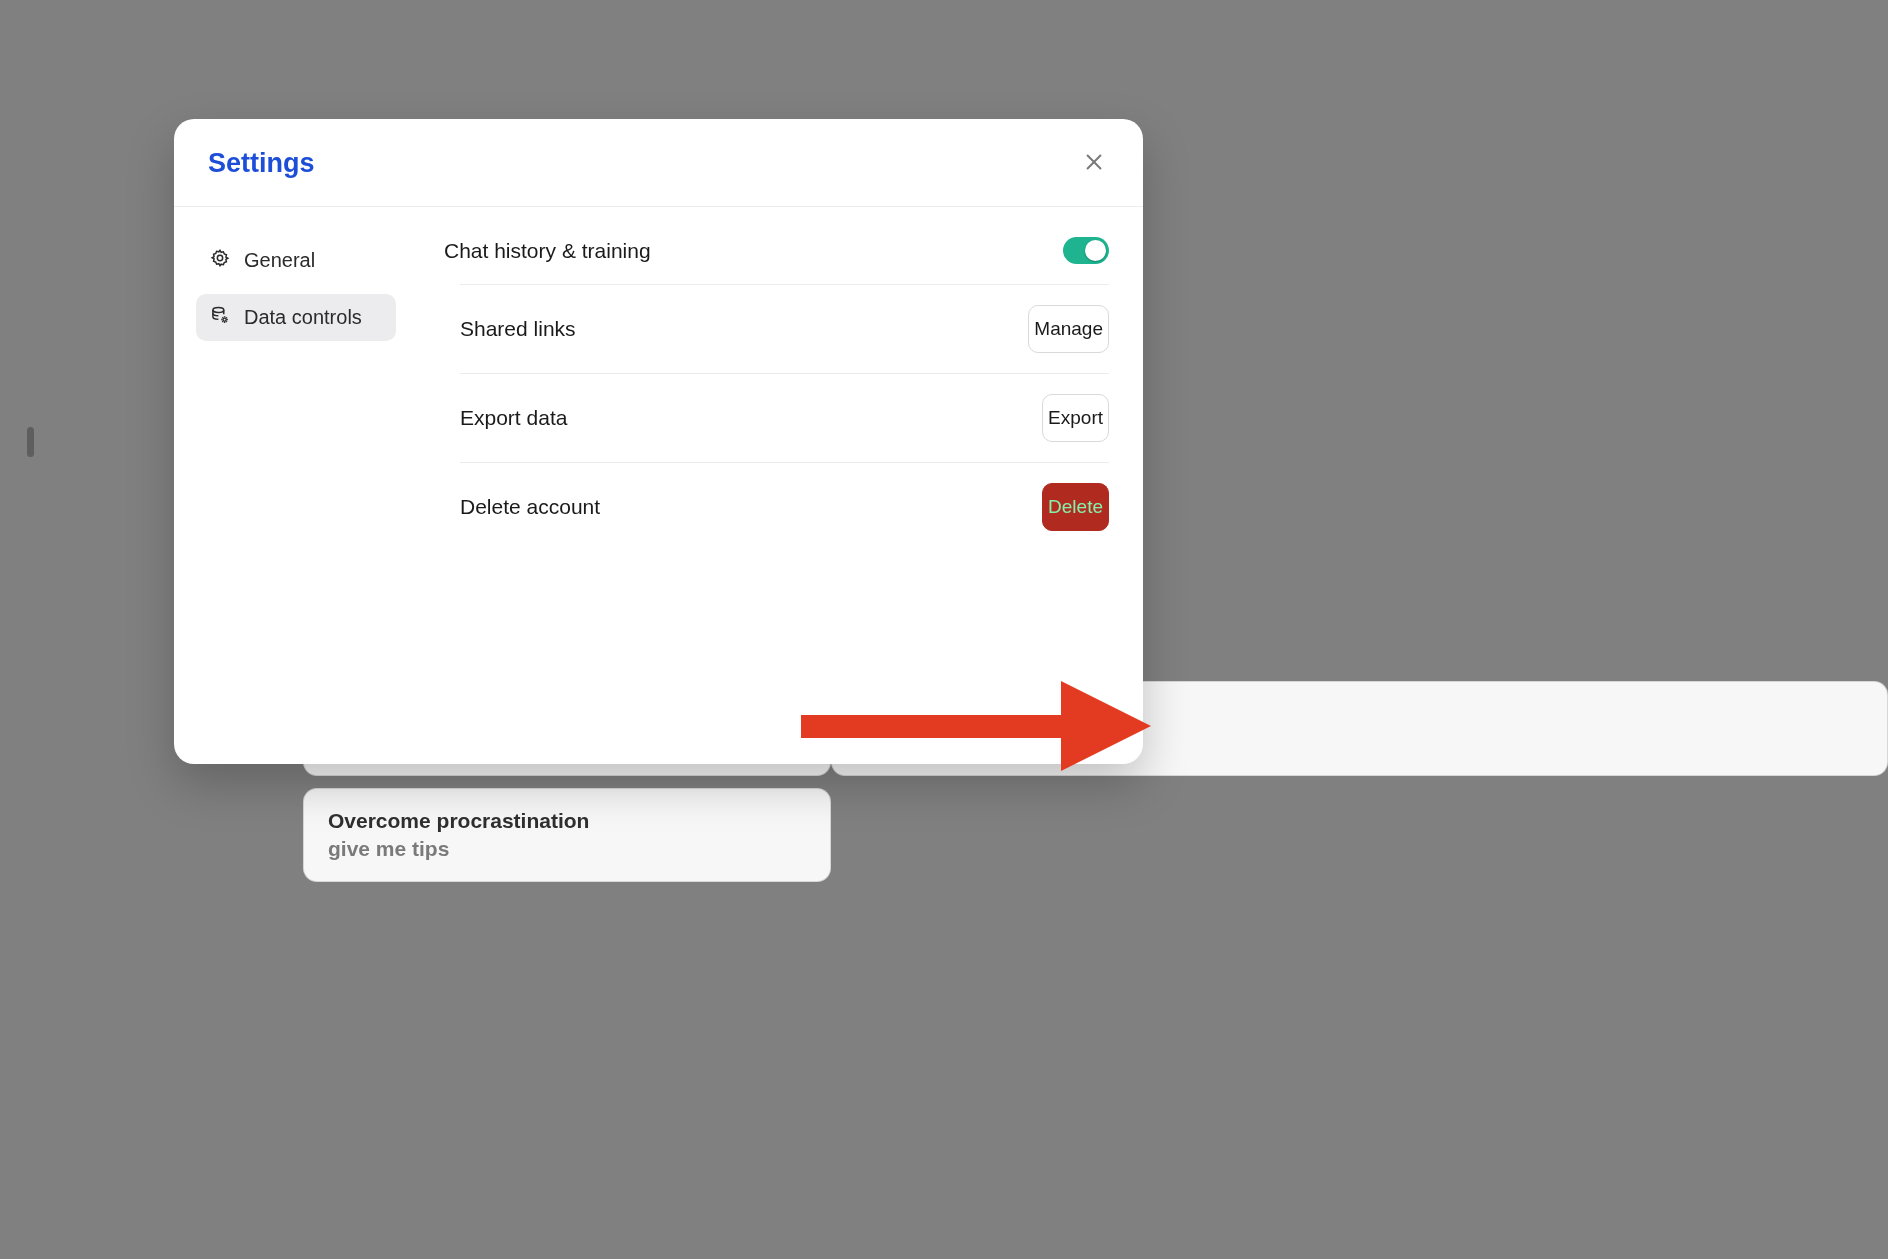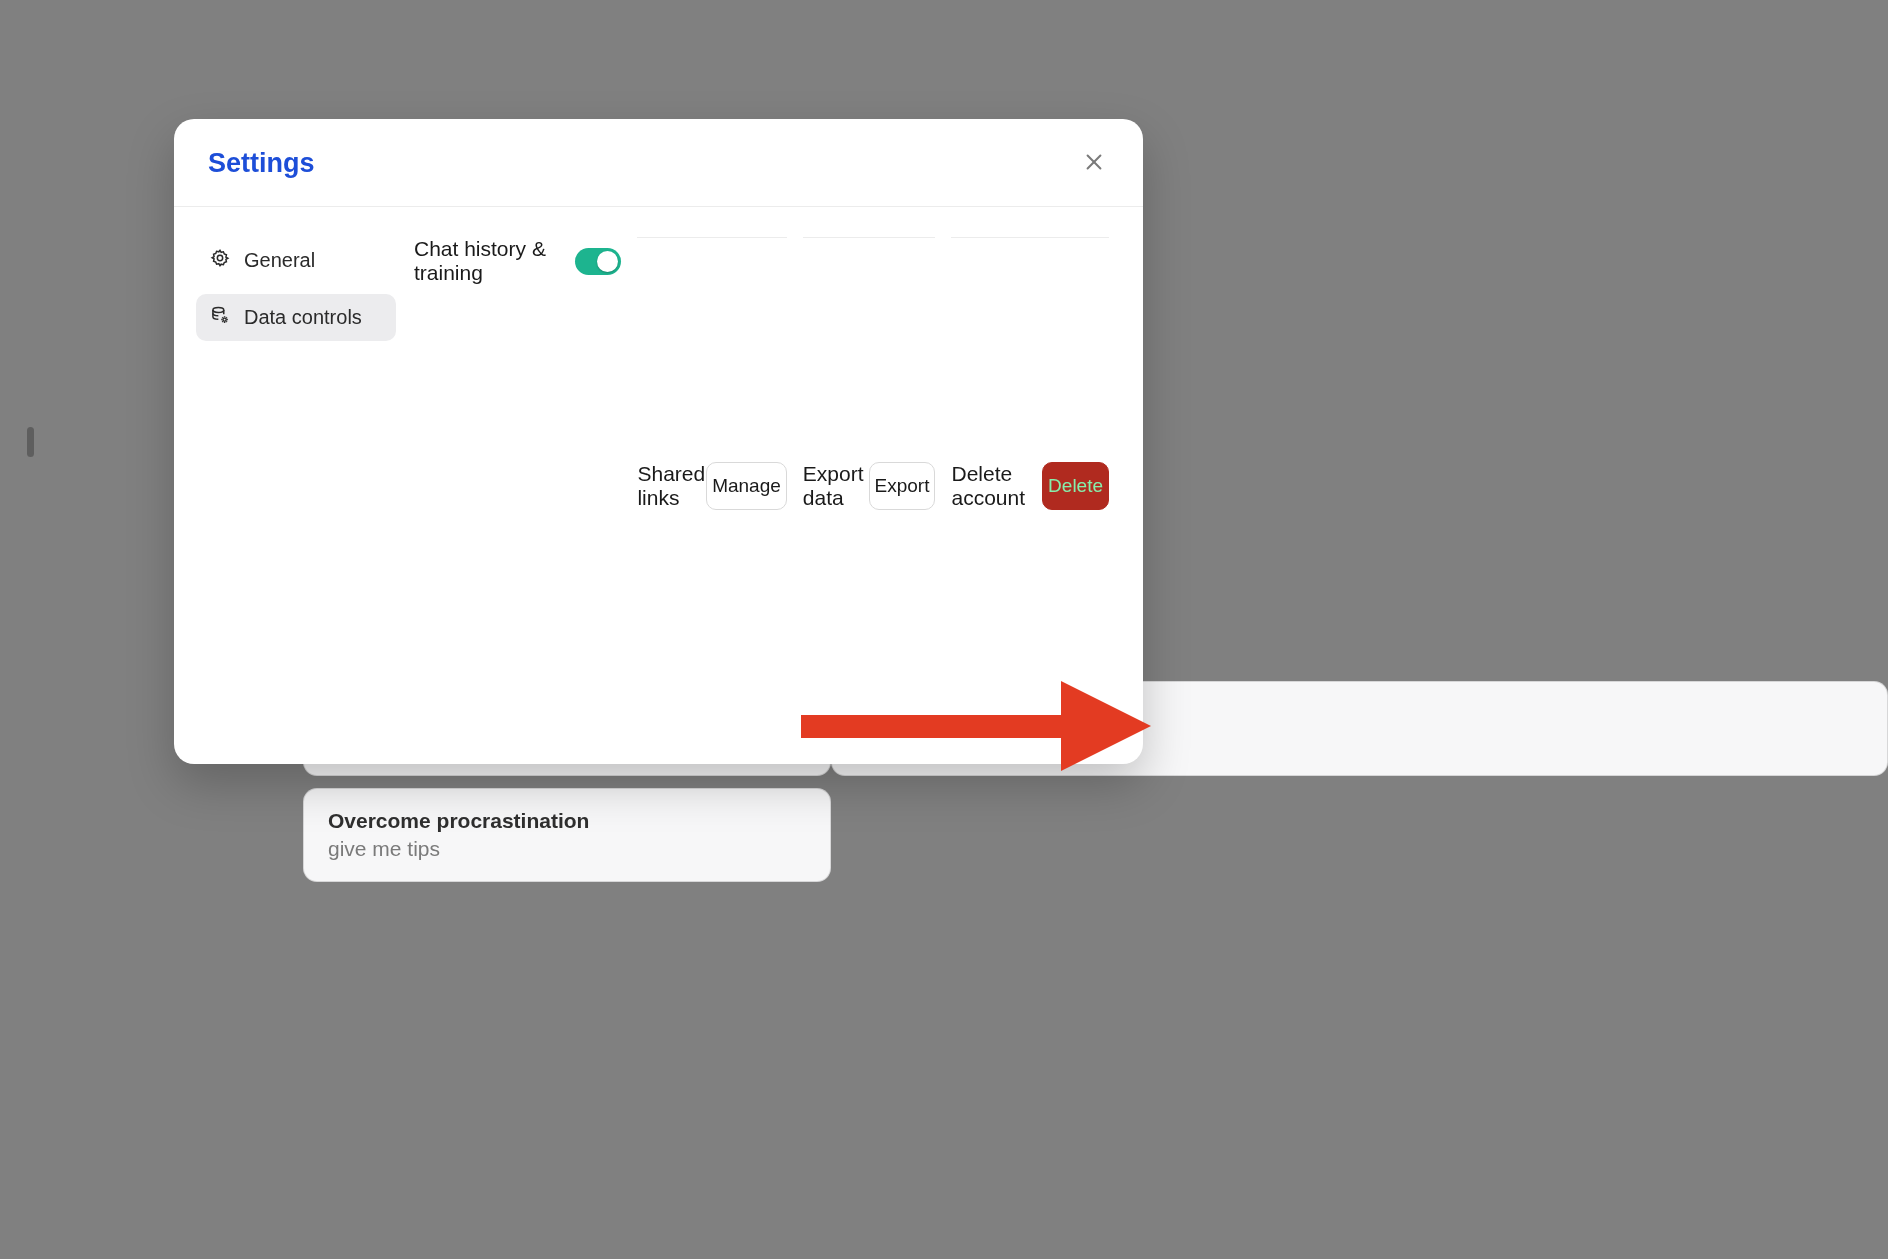--- a/index.html
+++ b/index.html
@@ -34,21 +34,21 @@
     line-height: 1.35;
     cursor: pointer;
     max-width: 528px;
   }
   .bg-card .title {
     font-weight: 600;
     font-size: 21px;
     color: #2f2f2f;
   }
   .bg-card .sub {
-    font-weight: 400;
+    font-weight: 700;
     font-size: 21px;
     color: #7a7a7a;
   }
   .bg-card.right {
     max-width: none;
   }
 
   
   .scrollbar-stub {
     position: absolute;
@@ -94,21 +94,21 @@
     display: flex;
     align-items: center;
     justify-content: center;
   }
   .close-btn svg { width: 22px; height: 22px; }
 
   .modal-body {
     display: flex;
     flex: 1;
     padding: 30px 34px 30px 22px;
-    gap: 18px;
+    gap: 48px;
   }
 
   
   .nav {
     width: 200px;
     display: flex;
     flex-direction: column;
     gap: 10px;
   }
   .nav-item {
@@ -123,21 +123,21 @@
   }
   .nav-item.active {
     background: #ececee;
   }
   .nav-item svg { width: 20px; height: 20px; color: #2b2b2b; flex: none; }
 
   
   .content {
     flex: 1;
     display: flex;
-    flex-direction: row;
+    flex-direction: column;
   }
   .section {
     padding-bottom: 20px;
   }
   .section + .section {
     padding-top: 20px;
     border-top: 1px solid #ececec;
   }
   .sec-head {
     display: flex;

